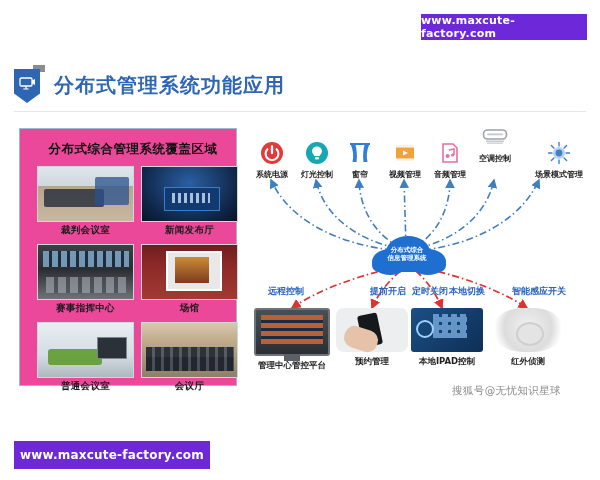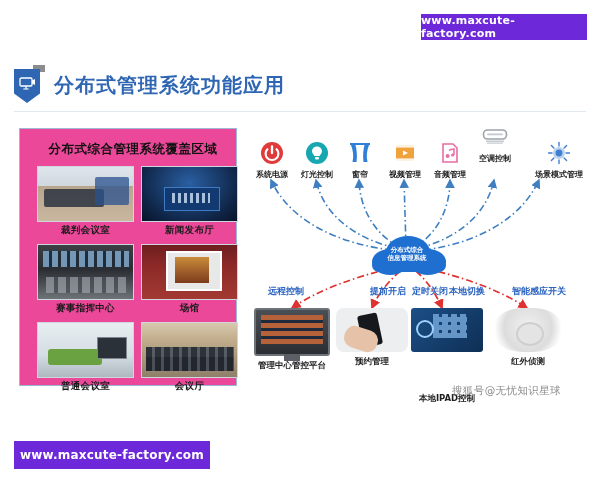--- a/index.html
+++ b/index.html
@@ -313,21 +313,21 @@
   <div class="dev" style="left:251px;top:308px;">
     <div class="art d-monitor"></div>
     <div class="dlabel">管理中心管控平台</div>
   </div>
 
   <div class="dev" style="left:331px;top:308px;">
     <div class="art d-phone"></div>
     <div class="dlabel">预约管理</div>
   </div>
 
-  <div class="dev" style="left:406px;top:308px;gap:37px;">
+  <div class="dev" style="left:406px;top:308px;">
     <div class="art d-ipad"></div>
     <div class="dlabel">本地IPAD控制</div>
   </div>
 
   <div class="dev" style="left:487px;top:308px;">
     <div class="art d-ir"></div>
     <div class="dlabel">红外侦测</div>
   </div>
 
   <div class="source-note">搜狐号@无忧知识星球</div>

